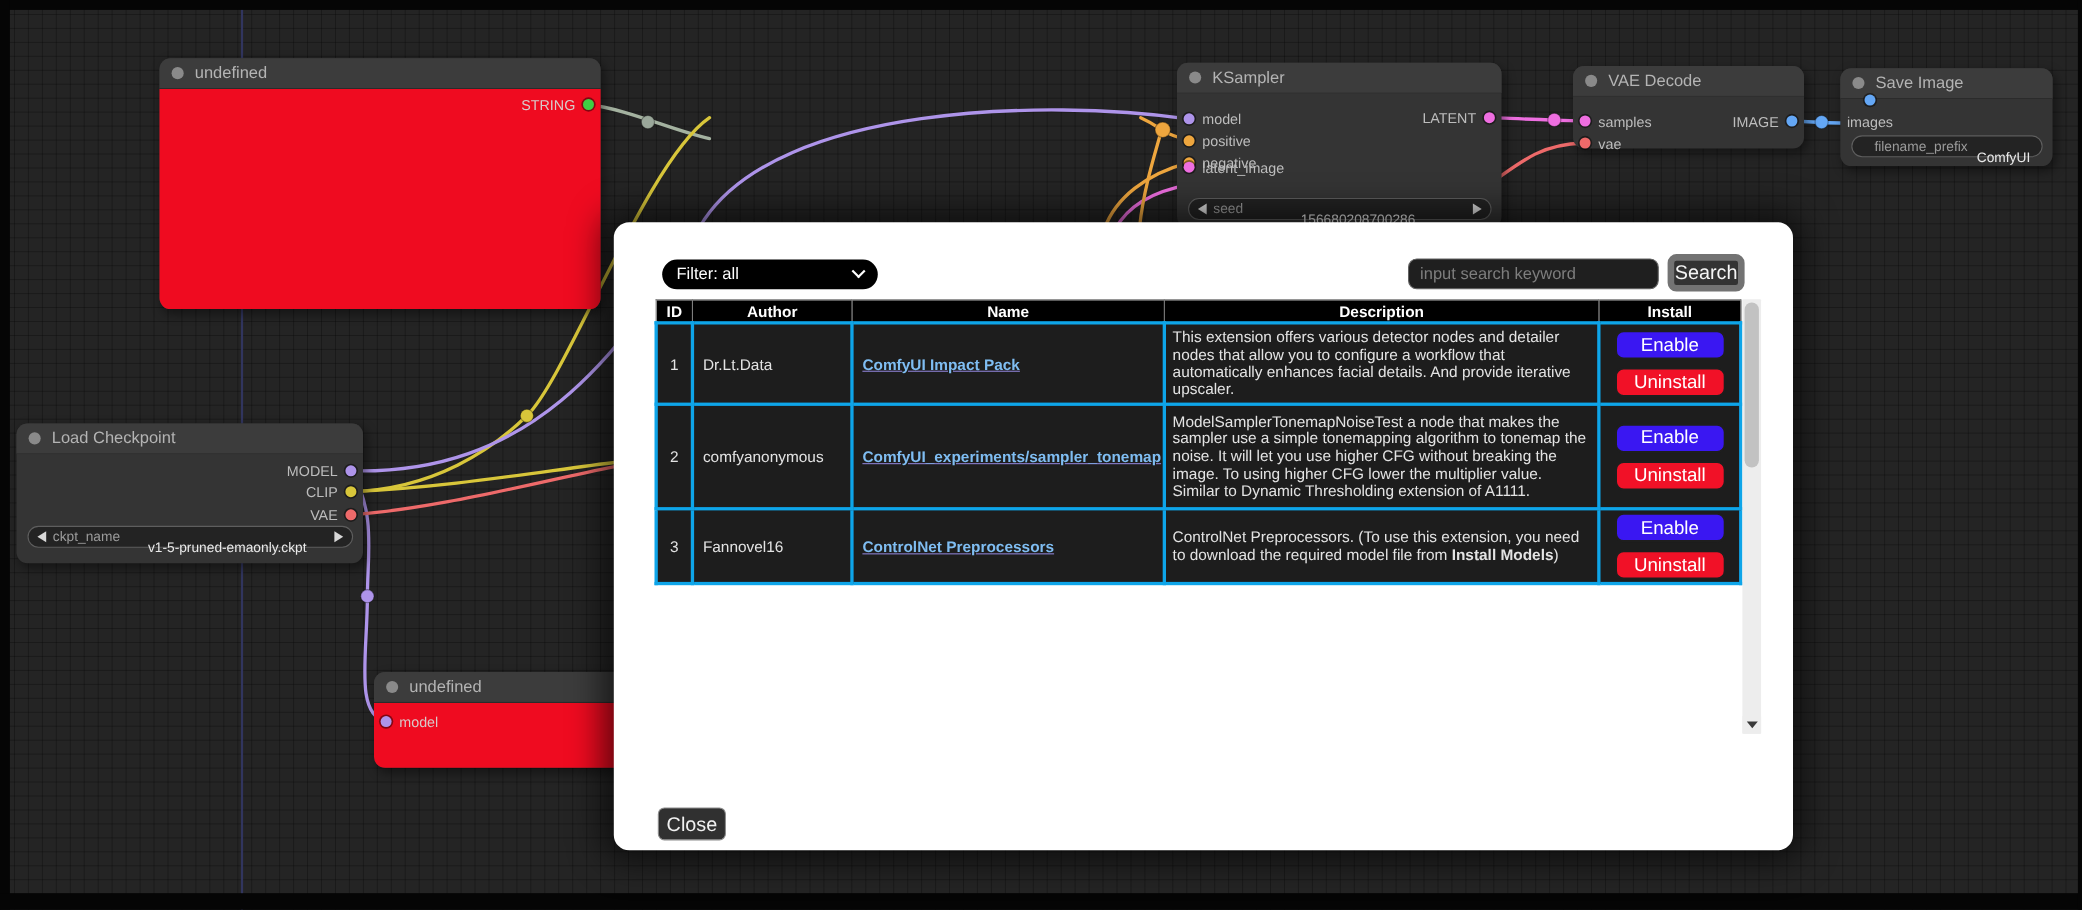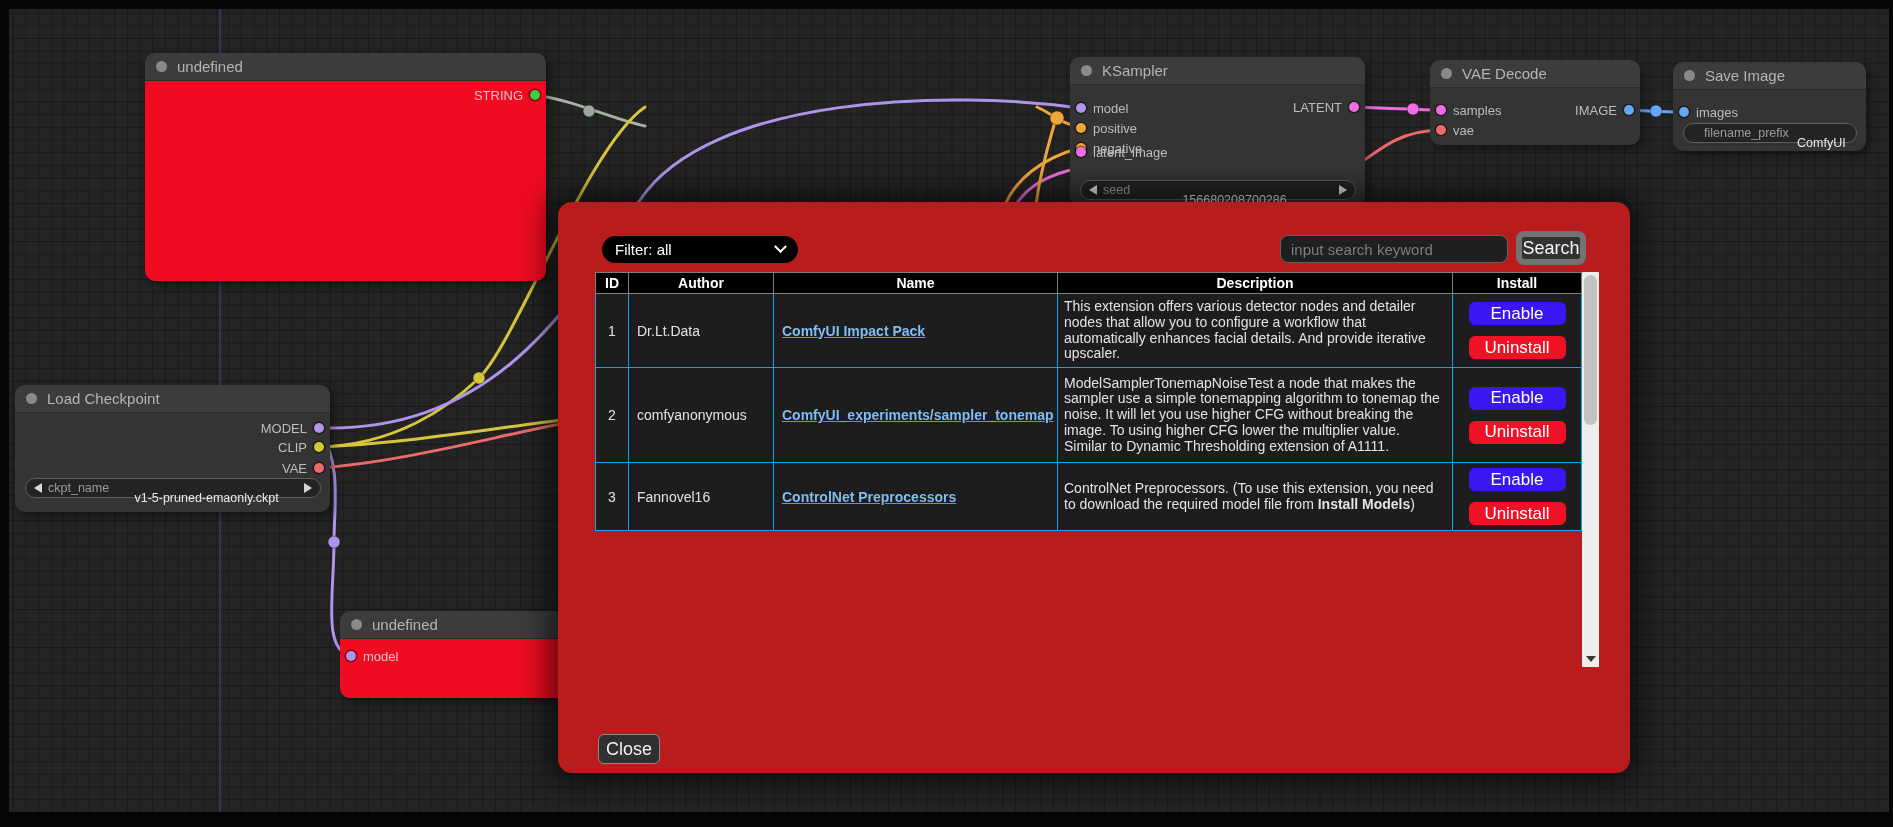--- a/index.html
+++ b/index.html
@@ -46,42 +46,42 @@
     display:flex; align-items:center; padding:0 8px; font-size:12.5px;
     color:#9b9b9b; gap:6px; }
   .widget .w-value { flex:1; text-align:center; color:#e9e9e9;margin-top:20px; }
   .tri-l { width:0; height:0; border-top:5px solid transparent;
     border-bottom:5px solid transparent; border-right:8px solid #d8d8d8; }
   .tri-r { width:0; height:0; border-top:5px solid transparent;
     border-bottom:5px solid transparent; border-left:8px solid #d8d8d8; }
 
   
   .modal { position:absolute; left:558px; top:202px; width:1072px; height:571px;
-    background:#b91c1c; border-radius:14px; z-index:10;
+    background:#ffffff; border-radius:14px; z-index:10;
     box-shadow:0 0 30px 10px rgba(0,0,0,.6); }
   .filter-select { position:absolute; left:44px; top:34px; width:196px; height:27px;
     background:#000; border-radius:14px; color:#fff; font-size:15px;
     display:flex; align-items:center; justify-content:space-between;
     padding:0 13px; cursor:pointer; }
   .chev { width:9px; height:9px; border-right:2.5px solid #fff;
     border-bottom:2.5px solid #fff; transform:rotate(45deg) translate(-2px,-2px); }
   .search-input { position:absolute; left:722px; top:33px; width:228px; height:28px;
     background:#1f1f1f; border:1px solid #626262; border-radius:8px;
     color:#ccc; font-size:15px; padding:0 10px; outline:none; }
   .search-input::placeholder { color:#7e7e7e; }
   .search-btn { position:absolute; left:958px; top:29px; width:70px; height:34px;
     background:#333; border:6px solid #737373; border-radius:8px;
     color:#f5f5f5; font-size:18px; cursor:pointer; }
   .tbl-wrap { position:absolute; left:37px; top:70px; width:1175px; height:395px;
     display:flex; align-items:stretch; }
   table.ext { border-collapse:collapse; width:986px; align-self:flex-start;
     table-layout:fixed; }
   table.ext th { background:#000; color:#fff; font-size:14px; font-weight:bold;
     height:21px; border:1px solid #7d7d7d; text-align:center; }
-  table.ext td { background:#1d1d1d; border:1px solid #0ea5e9; color:#e3e3e3;
+  table.ext td { background:#1d1d1d; border:3px solid #0ea5e9; color:#e3e3e3;
     font-size:14px; vertical-align:middle; }
   td.c-id { text-align:center; }
   td.c-author { padding-left:8px; }
   td.c-name { padding-left:8px; }
   td.c-name a { color:#7fbdf2; font-weight:bold; text-decoration:underline;
     text-decoration-color:#8a7fd0; cursor:pointer; }
   td.c-desc { font-size:13.5px; line-height:15.8px; padding:3px 6px; color:#ececec; }
   td.c-install { text-align:center;margin-left:16px; }
   .btn-stack { display:flex; flex-direction:column; align-items:center; gap:7px; }
   .btn-stack button { width:101px; height:27px; border-radius:8px;
@@ -166,21 +166,21 @@
       <span class="dot" style="background-color: rgb(238, 110, 224);"></span>
     </div>
     <div class="widget" style="top:123px;">
       <span class="tri-l"></span>
       <span>seed</span>
       <span class="w-value">156680208700286</span>
       <span class="tri-r"></span>
     </div>
   </div>
 
-  <div class="node" style="left:1430px; top:60px; width:210px; height:85px;">
+  <div class="node" style="left:1430px; top:60px; width:210px; height:75px;">
     <div class="node-header">
       <span class="collapse-dot"></span>
       <span class="node-title">VAE Decode</span>
     </div>
     <div class="slot in" style="top:40px;">
       <span class="dot" style="background-color: rgb(238, 110, 224);"></span>
       <span>samples</span>
     </div>
     <div class="slot in" style="top:60px;">
       <span class="dot" style="background-color: rgb(238, 106, 106);"></span>
@@ -190,21 +190,21 @@
       <span>IMAGE</span>
       <span class="dot" style="background-color: rgb(100, 167, 245);"></span>
     </div>
   </div>
 
   <div class="node" style="left:1673px; top:62px; width:193px; height:89px;">
     <div class="node-header">
       <span class="collapse-dot"></span>
       <span class="node-title">Save Image</span>
     </div>
-    <div class="slot in" style="top:40px;">
+    <div class="slot in" style="top:24px;flex-direction:column;">
       <span class="dot" style="background-color: rgb(100, 167, 245);"></span>
       <span>images</span>
     </div>
     <div class="widget" style="top:61px;">
       <span style="margin-left:12px;">filename_prefix</span>
       <span class="w-value">ComfyUI</span>
     </div>
   </div>
 
   <div class="node" style="left:15px; top:385px; width:315px; height:127px;">

